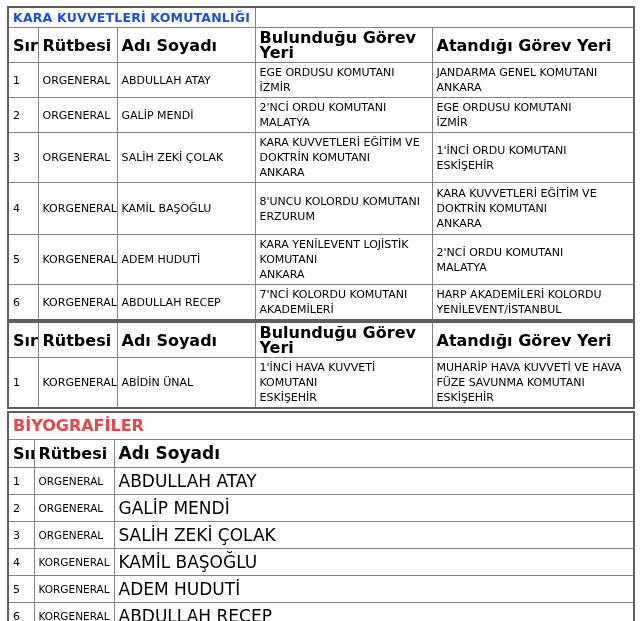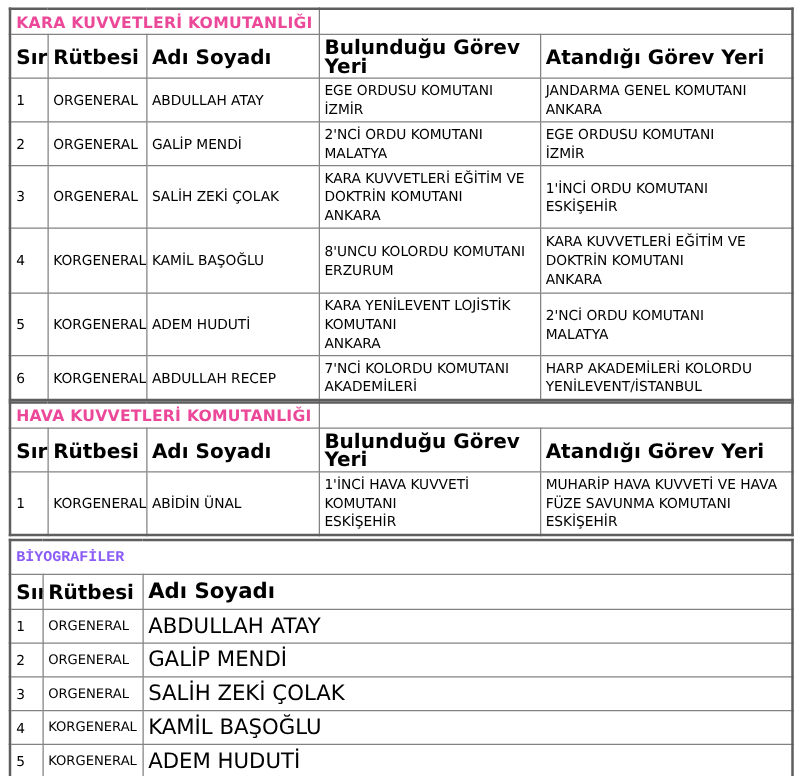--- a/index.html
+++ b/index.html
@@ -32,36 +32,35 @@
     font-size: 11px;
     line-height: 15px;
     text-align: left;
     overflow: hidden;
   }
   th {
     font-weight: bold;
     font-size: 16px;
   }
   .section-title {
-    color: #ec4899;
+    color: #1d4ed8;
     font-weight: bold;
     font-size: 12.5px;
     letter-spacing: 0.2px;
   }
   .empty-cell { background: #ffffff; }
   td .loc {
     padding-right: 1px;
   }
   
   .bio-title {
-    color: #8b5cf6;
-    font-weight: bold;
-    font-size: 12px;
+    color: #ef4444;
+    font-weight: bold;
+    font-size: 16px;
     line-height: 22px;
-    font-family: Liberation Mono, monospace;
   }
   .bio-name-head {
     font-size: 17px;
     font-weight: bold;
   }
   .bio-name {
     font-size: 17px;
     line-height: 19px;
     white-space: nowrap;
   }
@@ -184,24 +183,20 @@
 
   <table class="grid">
     <colgroup>
       <col style="width:30px">
         <col style="width:79px">
         <col style="width:138px">
         <col style="width:177px">
         <col>
     </colgroup>
     <tbody>
-        <tr style="height:20px">
-      <td colspan="3" class="section-title">HAVA KUVVETLERİ KOMUTANLIĞI</td>
-      <td colspan="2" class="empty-cell"></td>
-    </tr>
     <tr style="height:19px">
       <th>Sıra</th>
       <th>Rütbesi</th>
       <th>Adı Soyadı</th>
       <th>Bulunduğu Görev Yeri</th>
       <th>Atandığı Görev Yeri</th>
     </tr>
     <tr style="height:47px">
       <td>1</td>
       <td>KORGENERAL</td>

